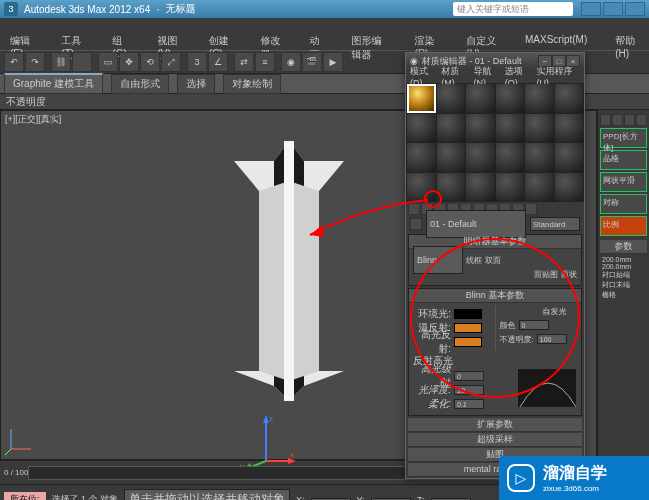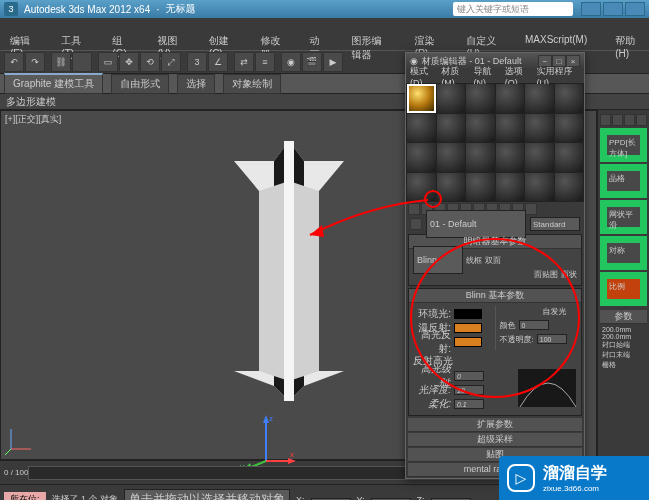--- a/index.html
+++ b/index.html
@@ -30,21 +30,21 @@
 .sub-ribbon { height: 16px; background: #434343; border-bottom: 1px solid #222; display: flex; align-items: center; padding: 0 6px; font-size: 10px; }
 
 
 .main { display: flex; height: 350px; }
 .viewport { flex: 1; background: #4a4a4a; position: relative; border: 1px solid #222; }
 .vp-label { position: absolute; top: 2px; left: 4px; font-size: 9px; color: #ccc; }
 .vp-object { position: absolute; left: 50%; top: 50%; transform: translate(-55%, -55%); }
 .gizmo { position: absolute; left: 235px; top: 300px; }
 
 .right-panel { width: 52px; background: #3a3a3a; border-left: 1px solid #222; padding: 4px 2px; }
-.rp-section { background: #484848; border: 7px solid #22c55e; margin-bottom: 2px; height: 34px; font-size: 8px; padding: 2px; }
+.rp-section { background: #484848; border: 1px solid #22c55e; margin-bottom: 2px; height: 20px; font-size: 8px; padding: 2px; }
 
 
 .mat-editor { position: absolute; left: 405px; top: 52px; width: 180px; background: #3a3a3a; border: 1px solid #666; box-shadow: 0 2px 8px rgba(0,0,0,.5); z-index: 50; }
 .mat-title { height: 16px; background: linear-gradient(#555, #3a3a3a); display: flex; align-items: center; padding: 0 4px; font-size: 9px; }
 .mat-title .tt { flex: 1; }
 .mat-close { width: 14px; height: 12px; background: #555; border: 1px solid #333; display: flex; align-items: center; justify-content: center; font-size: 8px; }
 .mat-menu { height: 14px; background: #3a3a3a; display: flex; gap: 4px; padding: 0 4px; font-size: 9px; align-items: center; }
 .mat-grid { display: grid; grid-template-columns: repeat(6, 1fr); gap: 1px; background: #222; padding: 1px; }
 .mat-ball { aspect-ratio: 1; background: radial-gradient(circle at 35% 30%, #555, #181818); }
 .mat-ball.gold { background: radial-gradient(circle at 35% 30%, #ffe070, #b87a10 50%, #3a2a00); border: 2px solid #fff; }
@@ -137,21 +137,21 @@
   <div class="tool-btn">▶</div>
 </div>
 
 <div class="ribbon">
   <div class="ribbon-tab active">Graphite 建模工具</div>
   <div class="ribbon-tab">自由形式</div>
   <div class="ribbon-tab">选择</div>
   <div class="ribbon-tab">对象绘制</div>
 </div>
 <div class="sub-ribbon">
-  <span>多边形建模</span>
+  <span>不透明度</span>
 </div>
 
 <div class="main">
   <div class="viewport">
     <div class="vp-label">[+][正交][真实]</div>
     <div class="vp-object">
       <svg width="200" height="260" viewBox="0 0 200 260">
         <polygon points="100,0 115,20 155,20 130,50 130,230 155,230 115,245 100,260 85,245 45,230 70,230 70,50 45,20 85,20" fill="#e8e8e8"></polygon>
         <polygon points="100,0 115,20 115,245 100,260 85,245 85,20" fill="#1a1a1a"></polygon>
         <polygon points="70,50 100,40 130,50 130,230 100,240 70,230" fill="#d0d0d0"></polygon>

